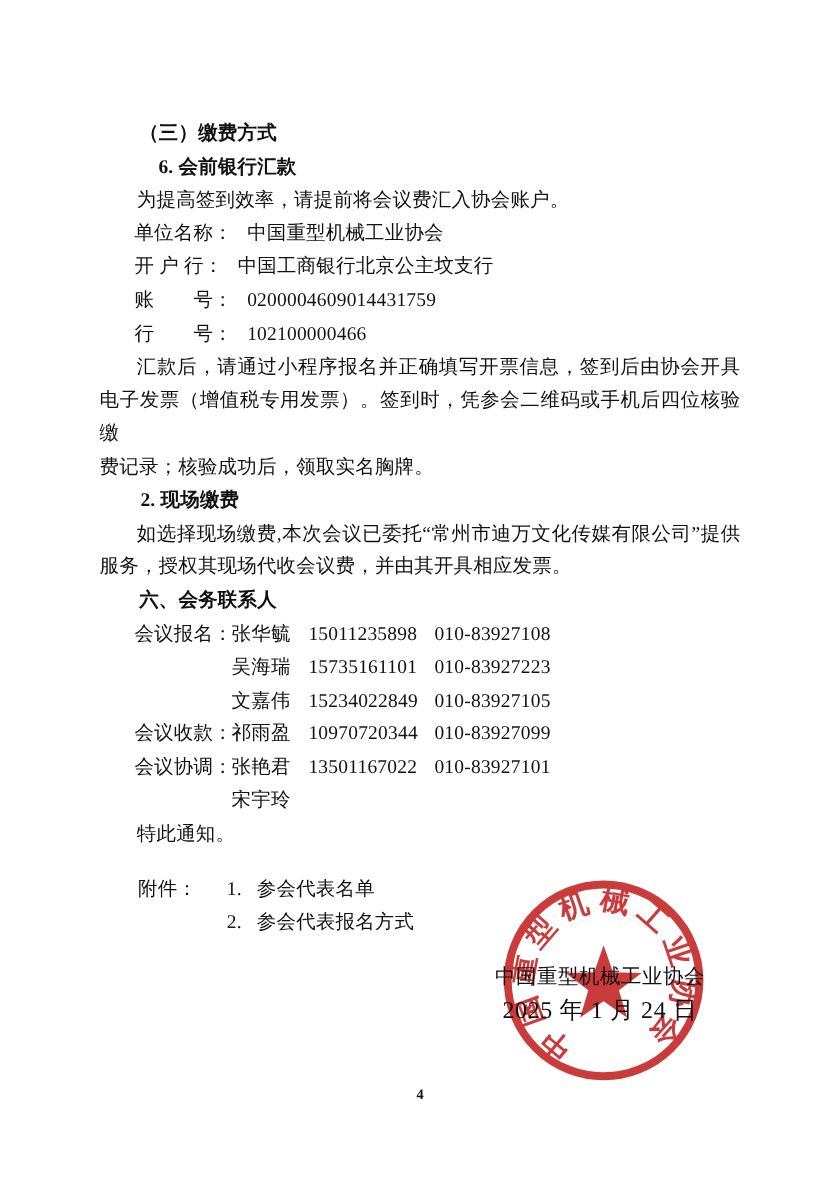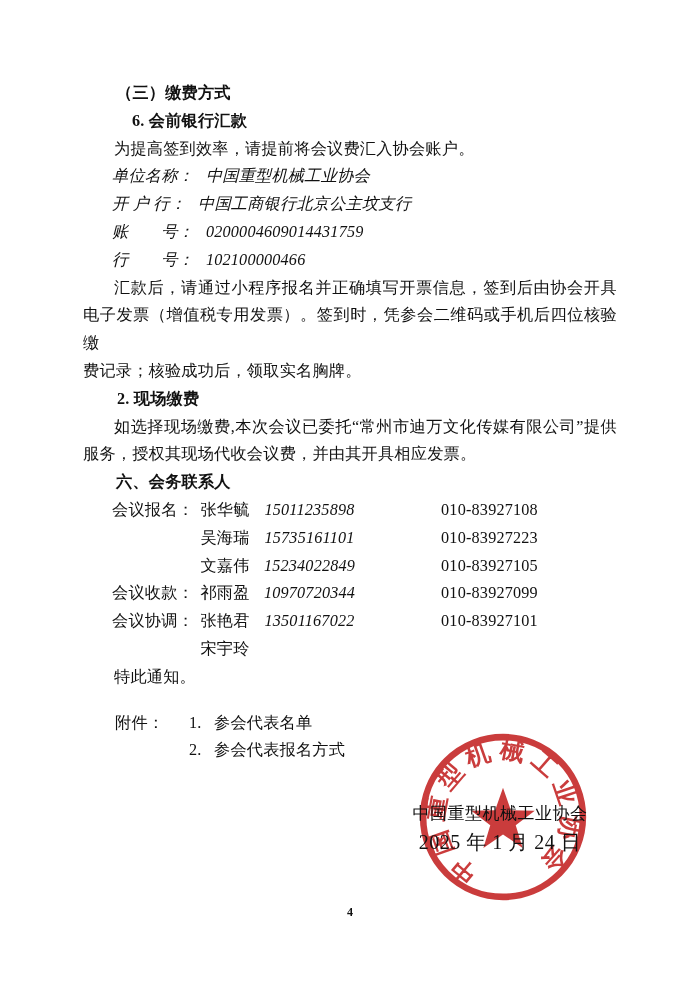--- a/index.html
+++ b/index.html
@@ -7,44 +7,44 @@
     position:relative;
     width:700px;height:990px;
     margin:0 auto;
     background:#ffffff;
     font-family:"Liberation Serif","DejaVu Serif",serif;
     color:#111;
     overflow:hidden;
   }
   .content{
     position:absolute;
-    left:83px; top:80px;
+    left:83px; top:98px;
     width:534px;
     font-size:16.2px;
     line-height:27.8px;
     letter-spacing:0.2px;
   }
   .line{white-space:nowrap;}
   .bold{font-weight:bold;}
   .ind-body{padding-left:31px;}
   .ind-h{padding-left:33px;}
   .ind-num1{padding-left:49px;}
   .ind-num2{padding-left:34px;}
   .jline{
     white-space:normal;
     text-align:justify;
     text-align-last:justify;
   }
   .bank-row .bank-label{display:inline-block;}
   .bank-row .bank-value{margin-left:12px;}
-  .bank-row{padding-left:29px;font-style:italic;}
-  .contact-row{padding-left:29px;display:flex;text-align:center;}
+  .bank-row{padding-left:29px;}
+  .contact-row{padding-left:29px;display:flex;}
   .contact-role{width:81px;flex:0 0 auto;}
   .contact-name{width:64px;flex:0 0 auto;}
-  .contact-mobile{width:105px;flex:0 0 auto;font-style:italic;}
+  .contact-mobile{width:105px;flex:0 0 auto;}
   .contact-phone{flex:1 1 auto;}
   .spacer{height:18px;}
   .attach-row{padding-left:32px;display:flex;gap:24px;}
   .attach-label{width:50px;flex:0 0 auto;}
   .attach-items{flex:1 1 auto;}
   .attach-item{display:flex;}
   .attach-num{width:25px;flex:0 0 auto;}
   .seal{
     position:absolute;
     left:412px; top:726px;

